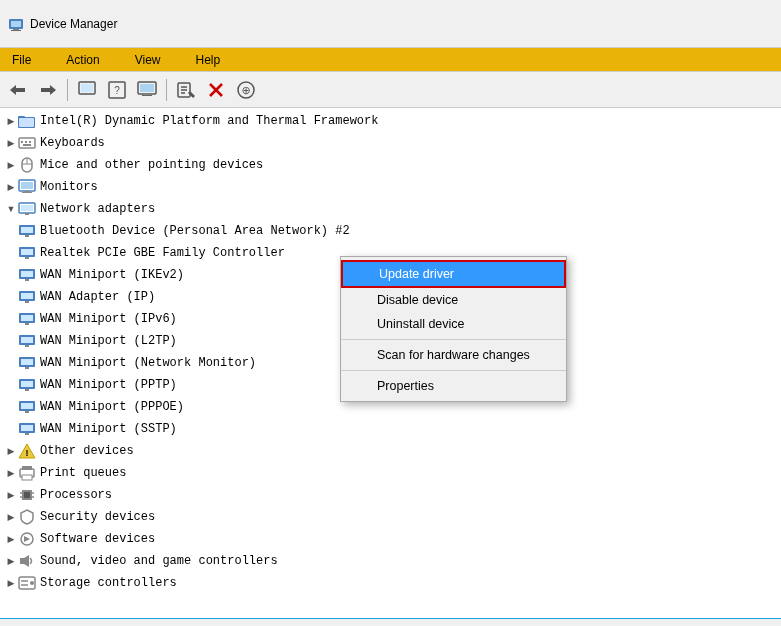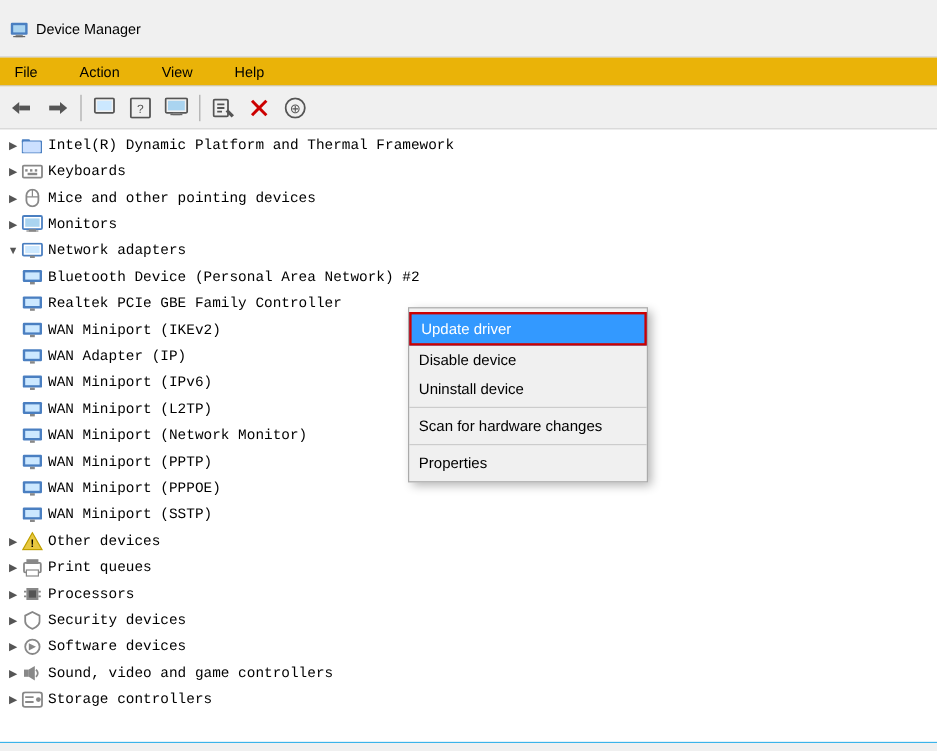--- a/index.html
+++ b/index.html
@@ -151,21 +151,21 @@
       top: 148px;
       left: 340px;
       background: #f0f0f0;
       border: 1px solid #aaa;
       box-shadow: 3px 3px 8px rgba(0,0,0,0.3);
       z-index: 100;
       min-width: 200px;
       padding: 3px 0;
     }
     .ctx-item {
-      padding: 5px 8px;
+      padding: 5px 36px;
       font-size: 12.5px;
       cursor: pointer;
       white-space: nowrap;
     }
     .ctx-item.highlighted {
       background: #3399ff;
       color: #fff;
       border: 2px solid #cc0000;
     }
     .ctx-item.bold { font-weight: normal; }

